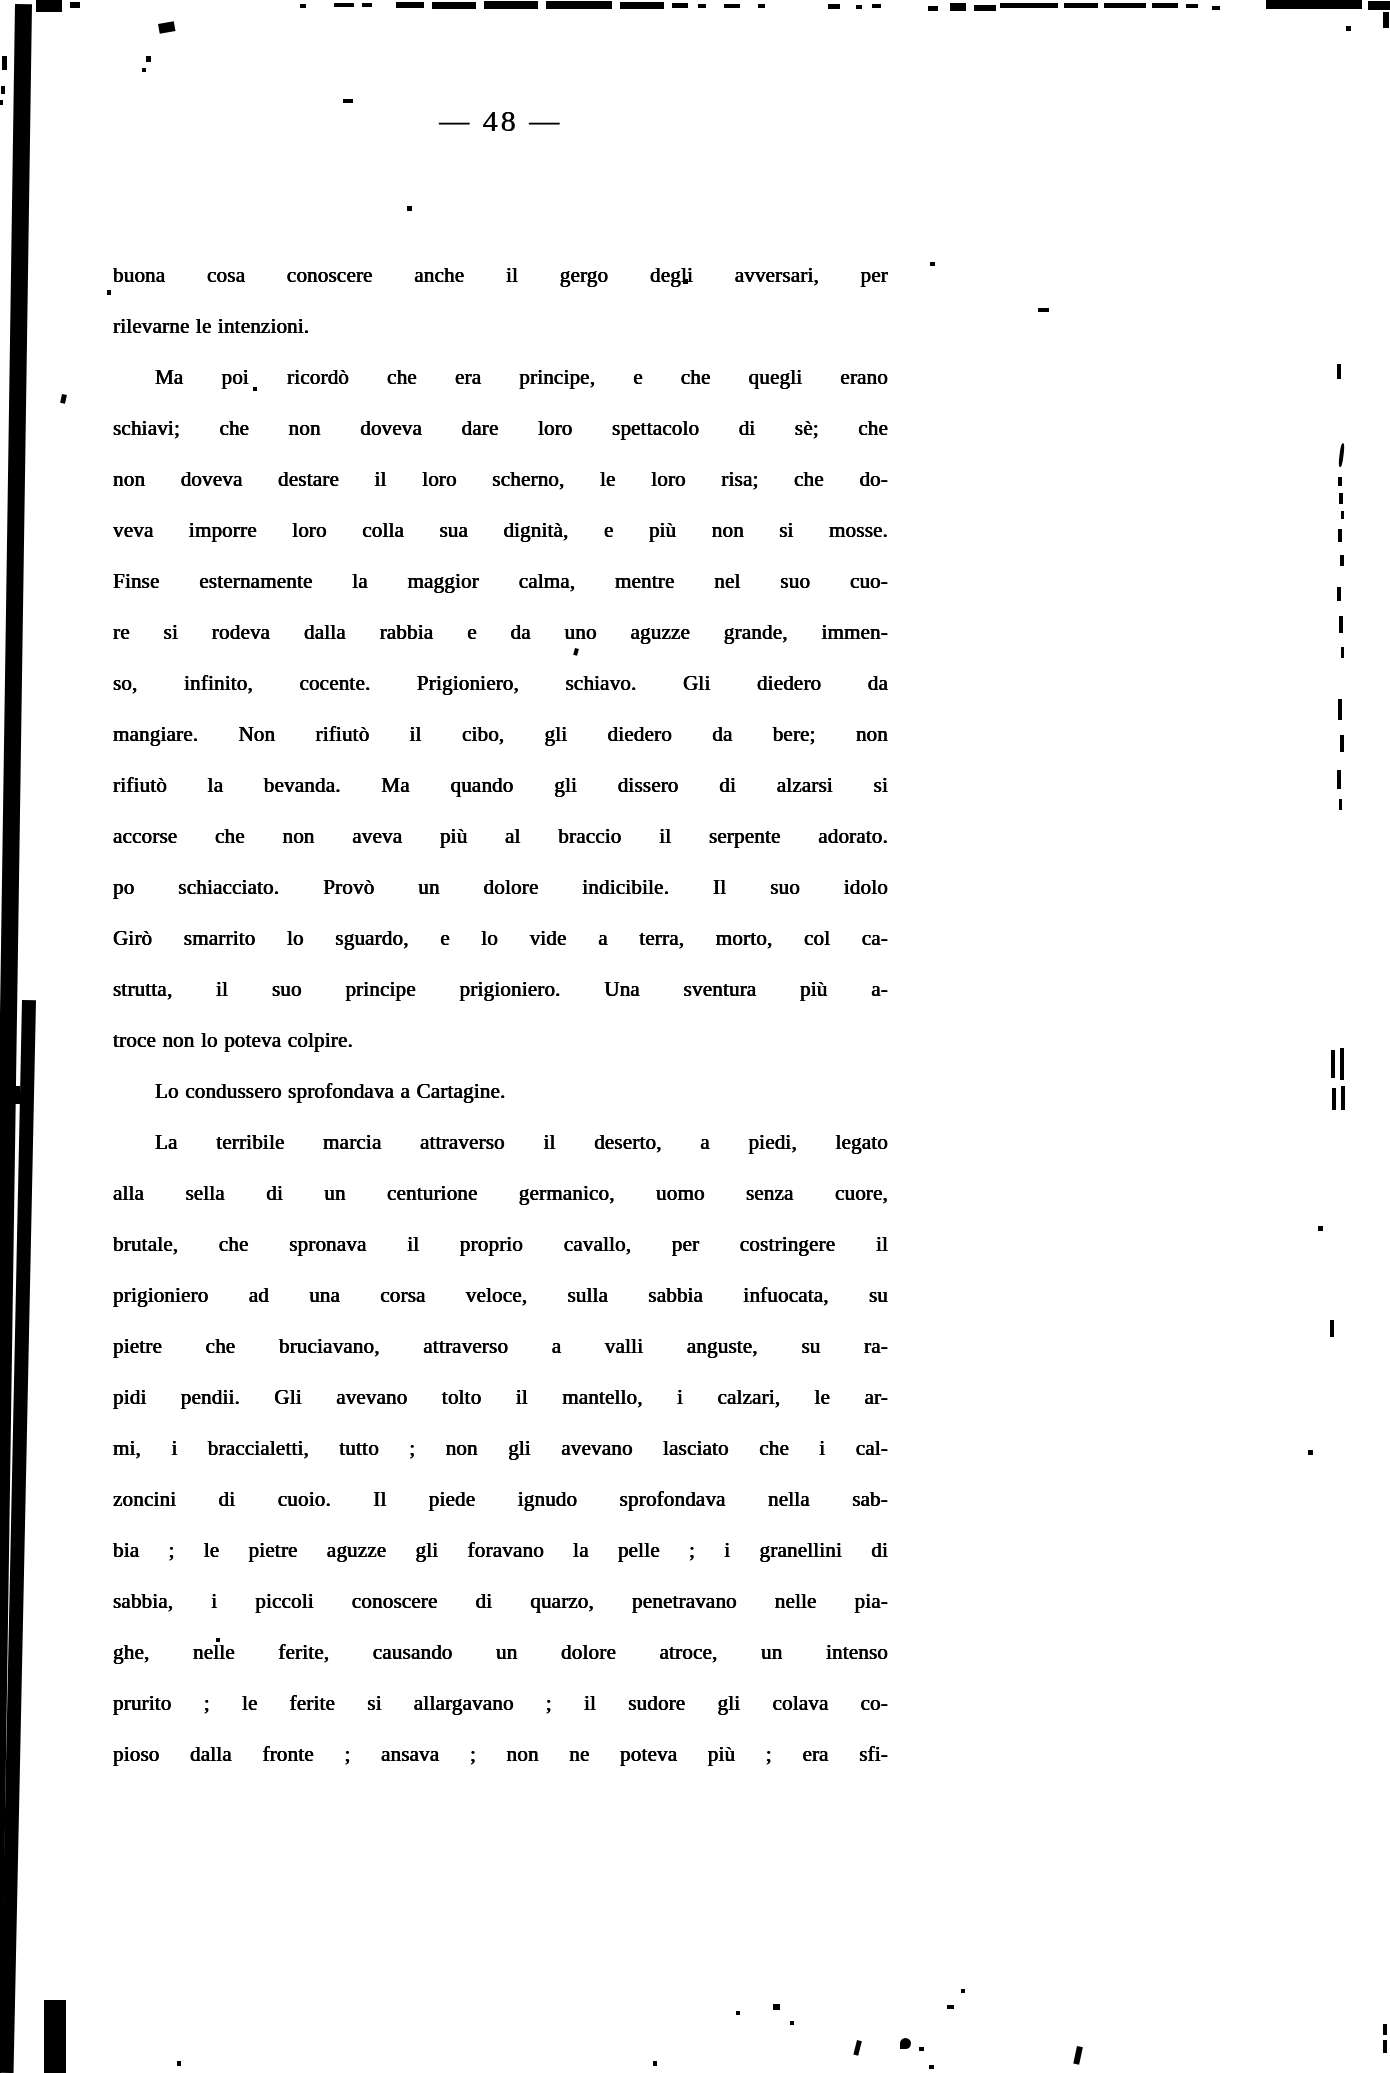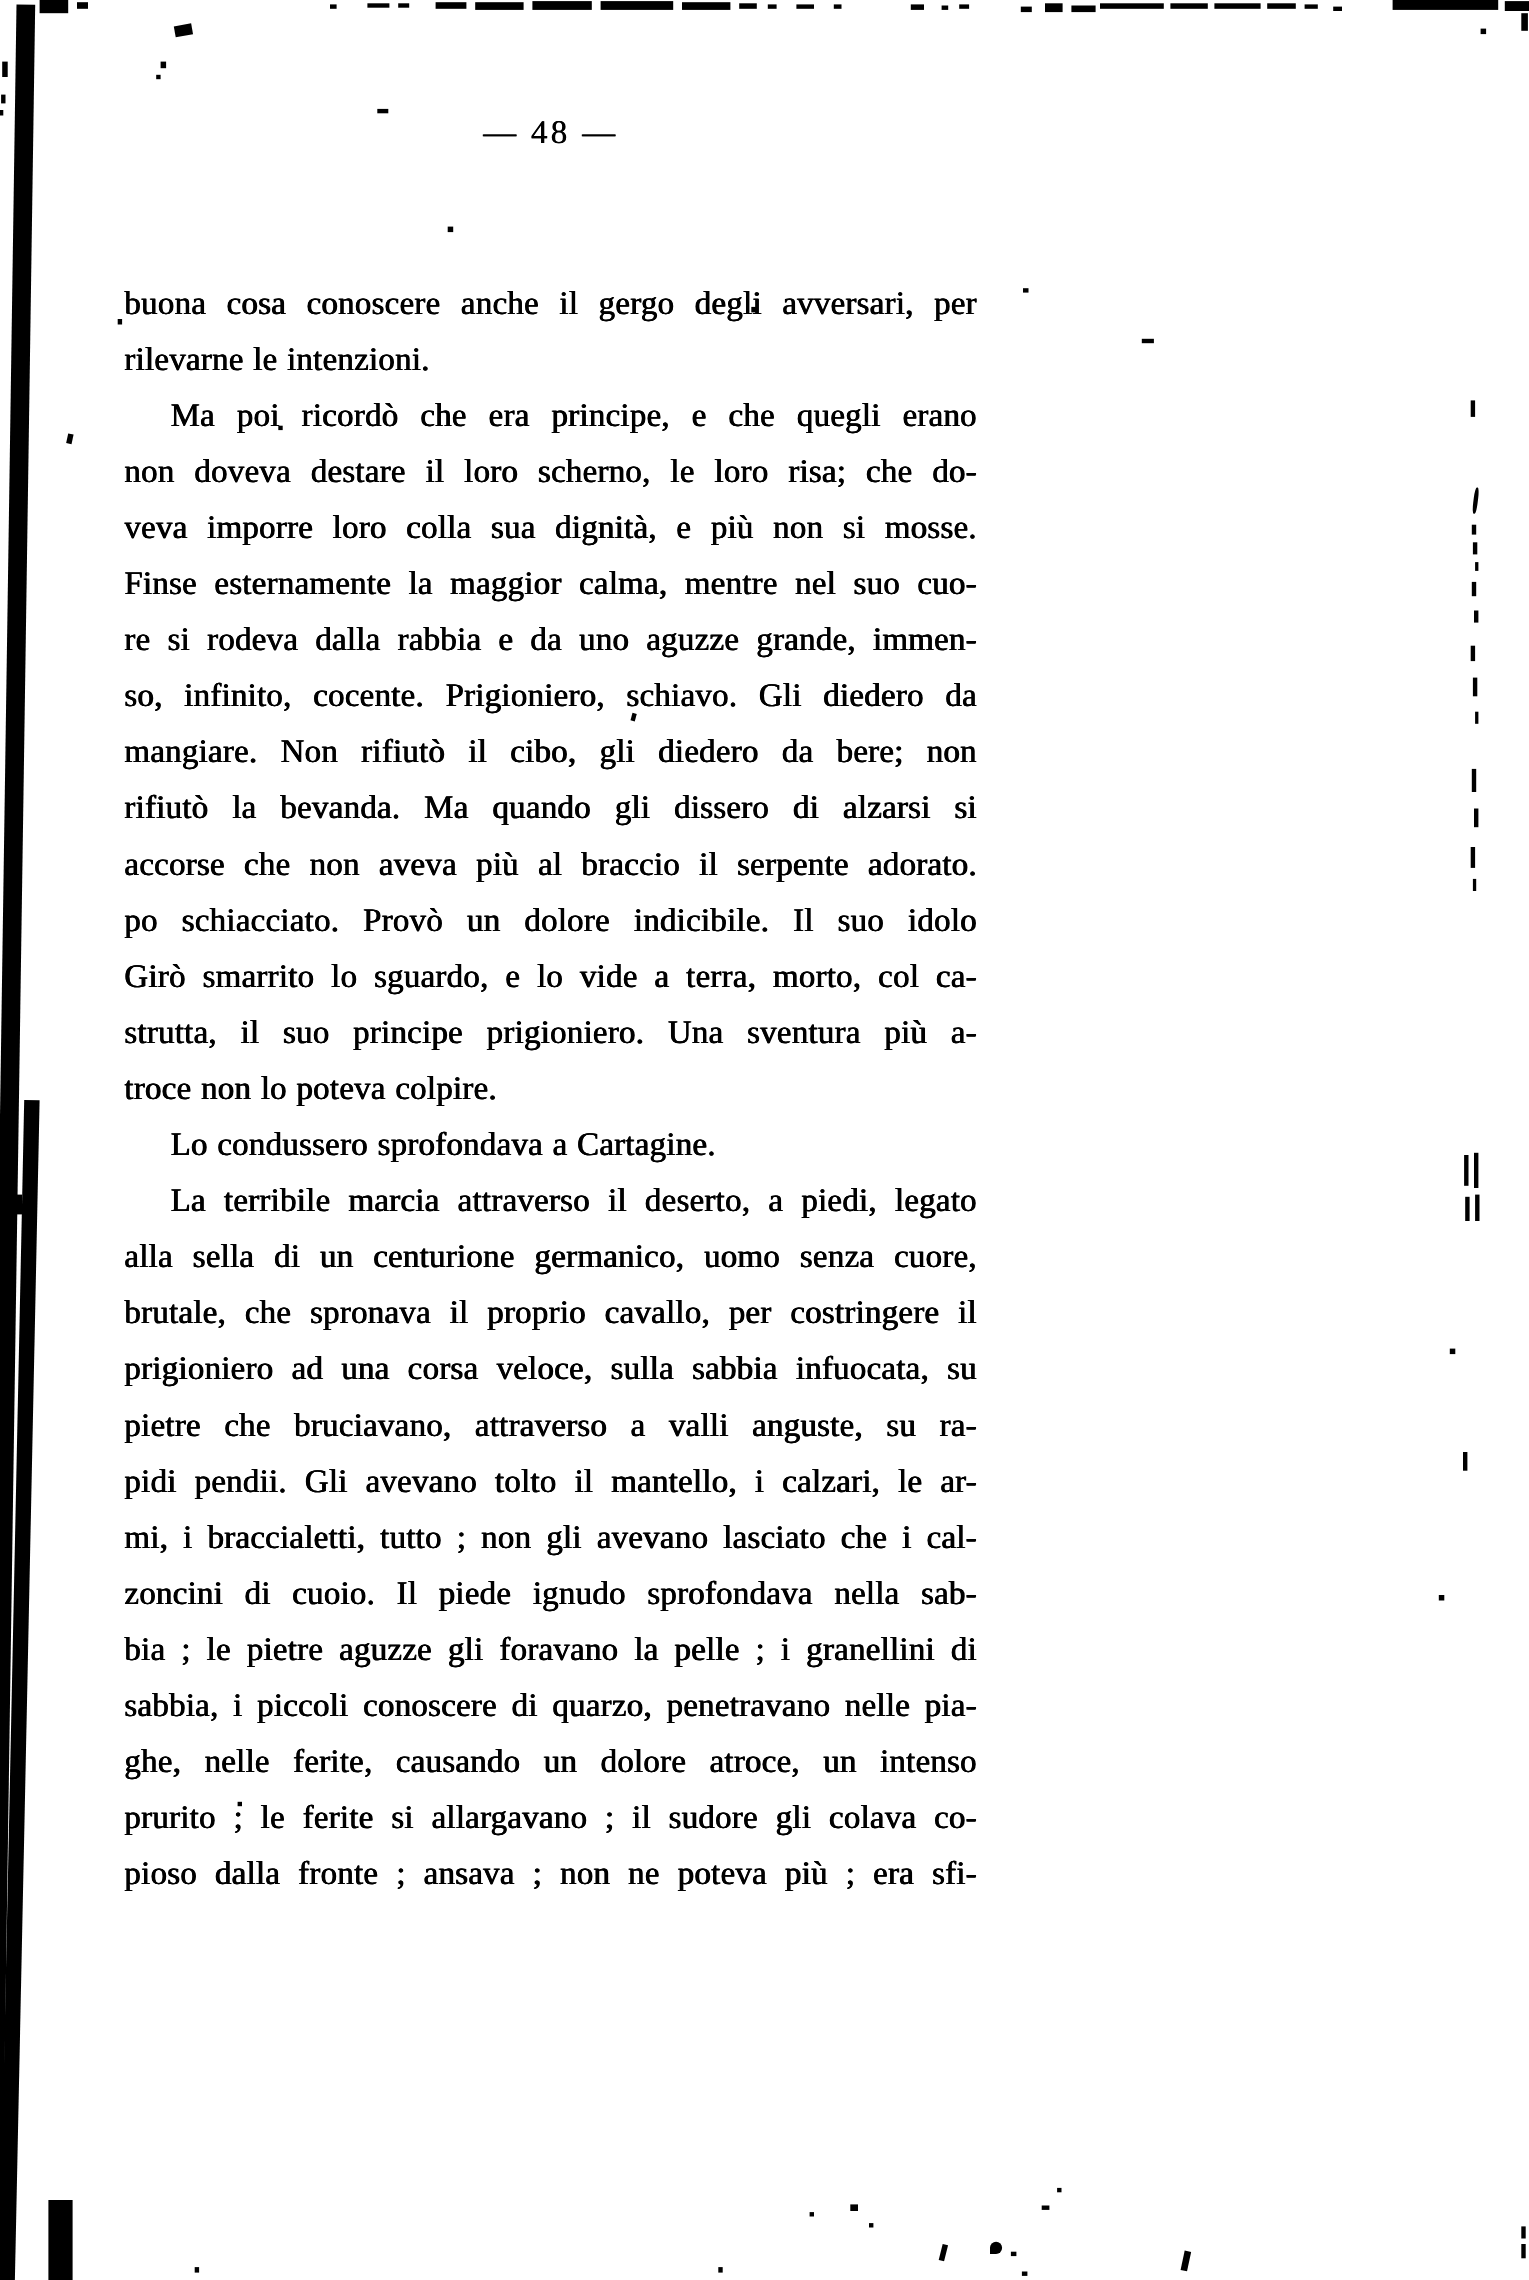--- a/index.html
+++ b/index.html
@@ -15,21 +15,21 @@
   .artifact-layer{position:absolute;left:0;top:0;width:100%;height:100%;z-index:2;pointer-events:none;}
   .speck{position:absolute;background:var(--ink,#000000);}
   .page-number{
     position:absolute;left:113px;top:104px;width:775px;
     text-align:center;font-size:30px;letter-spacing:3px;
     text-shadow:0.5px 0 currentColor;
     z-index:1;
   }
   .text-block{
     position:absolute;left:113px;top:250px;width:775px;
-    font-size:30px;line-height:51px;letter-spacing:0.2px;word-spacing:1px;
+    font-size:21px;line-height:51px;letter-spacing:0.2px;word-spacing:1px;
     text-shadow:0.5px 0 currentColor, -0.25px 0 currentColor;
     z-index:1;
   }
   .line{height:51px;overflow:hidden;text-align:left;}
   .line.just{text-align:justify;text-align-last:justify;}
   .line.ind{text-indent:42px;}
 </style>
 </head>
 <body>
 
@@ -119,20 +119,21 @@
       <div class="speck" style="left: 1383px; top: 2040px; width: 4px; height: 13px;"></div>
       <div class="speck" style="left: 653px; top: 2061px; width: 4px; height: 5px;"></div>
       <div class="speck" style="left: 177px; top: 2061px; width: 4px; height: 5px;"></div>
       <div class="speck" style="left: 929px; top: 2065px; width: 5px; height: 4px;"></div>
     </div>
   <div class="page-number">— 48 —</div>
   <div class="text-block">
       <div class="line just">buona cosa conoscere anche il gergo degli avversari, per</div>
       <div class="line">rilevarne le intenzioni.</div>
       <div class="line just ind">Ma poi ricordò che era principe, e che quegli erano</div>
+      <div class="line just">schiavi; che non doveva dare loro spettacolo di sè; che</div>
       <div class="line just">non doveva destare il loro scherno, le loro risa; che do-</div>
       <div class="line just">veva imporre loro colla sua dignità, e più non si mosse.</div>
       <div class="line just">Finse esternamente la maggior calma, mentre nel suo cuo-</div>
       <div class="line just">re si rodeva dalla rabbia e da uno aguzze grande, immen-</div>
       <div class="line just">so, infinito, cocente. Prigioniero, schiavo. Gli diedero da</div>
       <div class="line just">mangiare. Non rifiutò il cibo, gli diedero da bere; non</div>
       <div class="line just">rifiutò la bevanda. Ma quando gli dissero di alzarsi si</div>
       <div class="line just">accorse che non aveva più al braccio il serpente adorato.</div>
       <div class="line just">po schiacciato. Provò un dolore indicibile. Il suo idolo</div>
       <div class="line just">Girò smarrito lo sguardo, e lo vide a terra, morto, col ca-</div>

